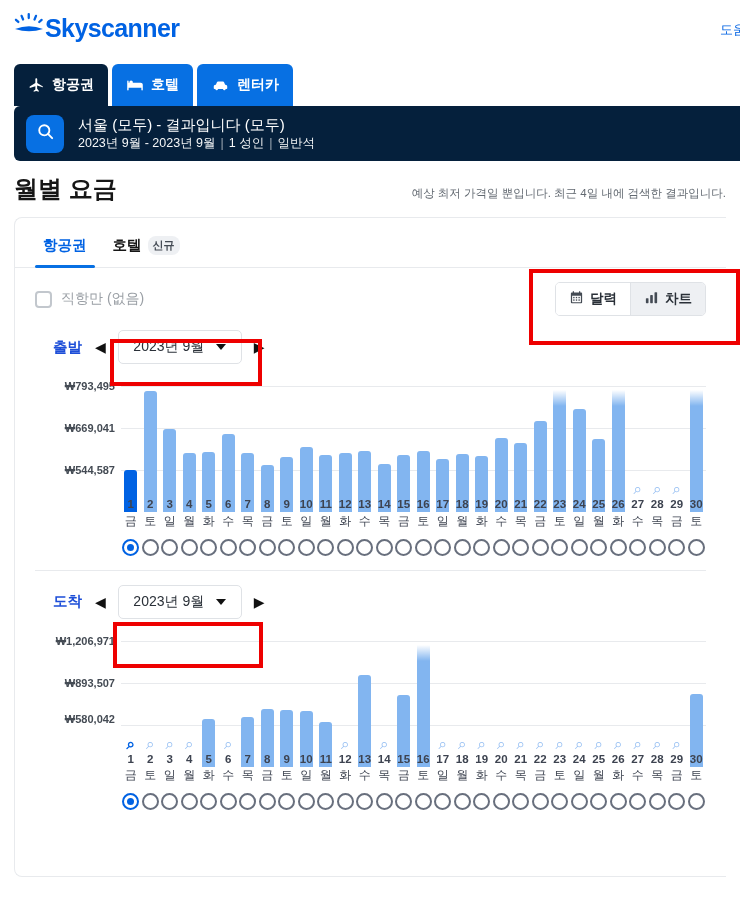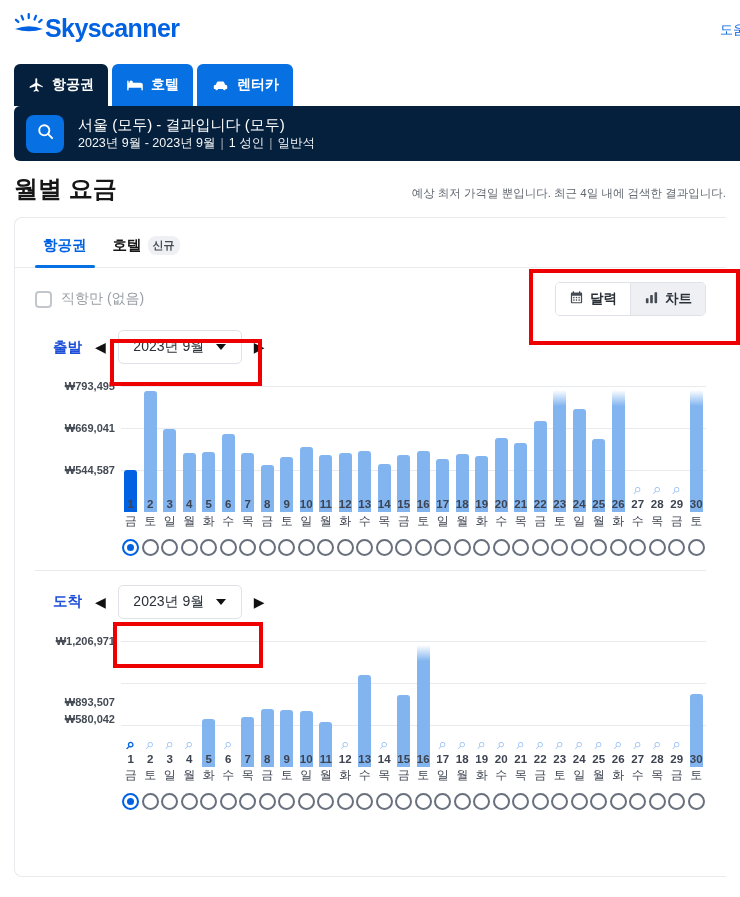--- a/index.html
+++ b/index.html
@@ -669,21 +669,21 @@
       <span class="month-select">
         <span>2023년 9월</span>
         <span class="caret"></span>
       </span>
       <span class="arrow">▶</span>
     </div>
 
     <div class="plot">
       <div class="ylabels" id="arr-ylabels">
           <div class="ylab" style="top: 14px;">₩1,206,971</div>
-          <div class="ylab" style="top: 56px; margin-top: 19px;">₩893,507</div>
+          <div class="ylab" style="top: 56px;">₩893,507</div>
           <div class="ylab" style="top: 92px;">₩580,042</div>
         </div>
       <div class="gridarea">
         <div id="arr-grid">
             <div class="gline" style="top: 14px;"></div>
             <div class="gline" style="top: 56px;"></div>
             <div class="gline" style="top: 98px;"></div>
           </div>
         <div class="bars" id="arr-bars">
             <div class="slot">

